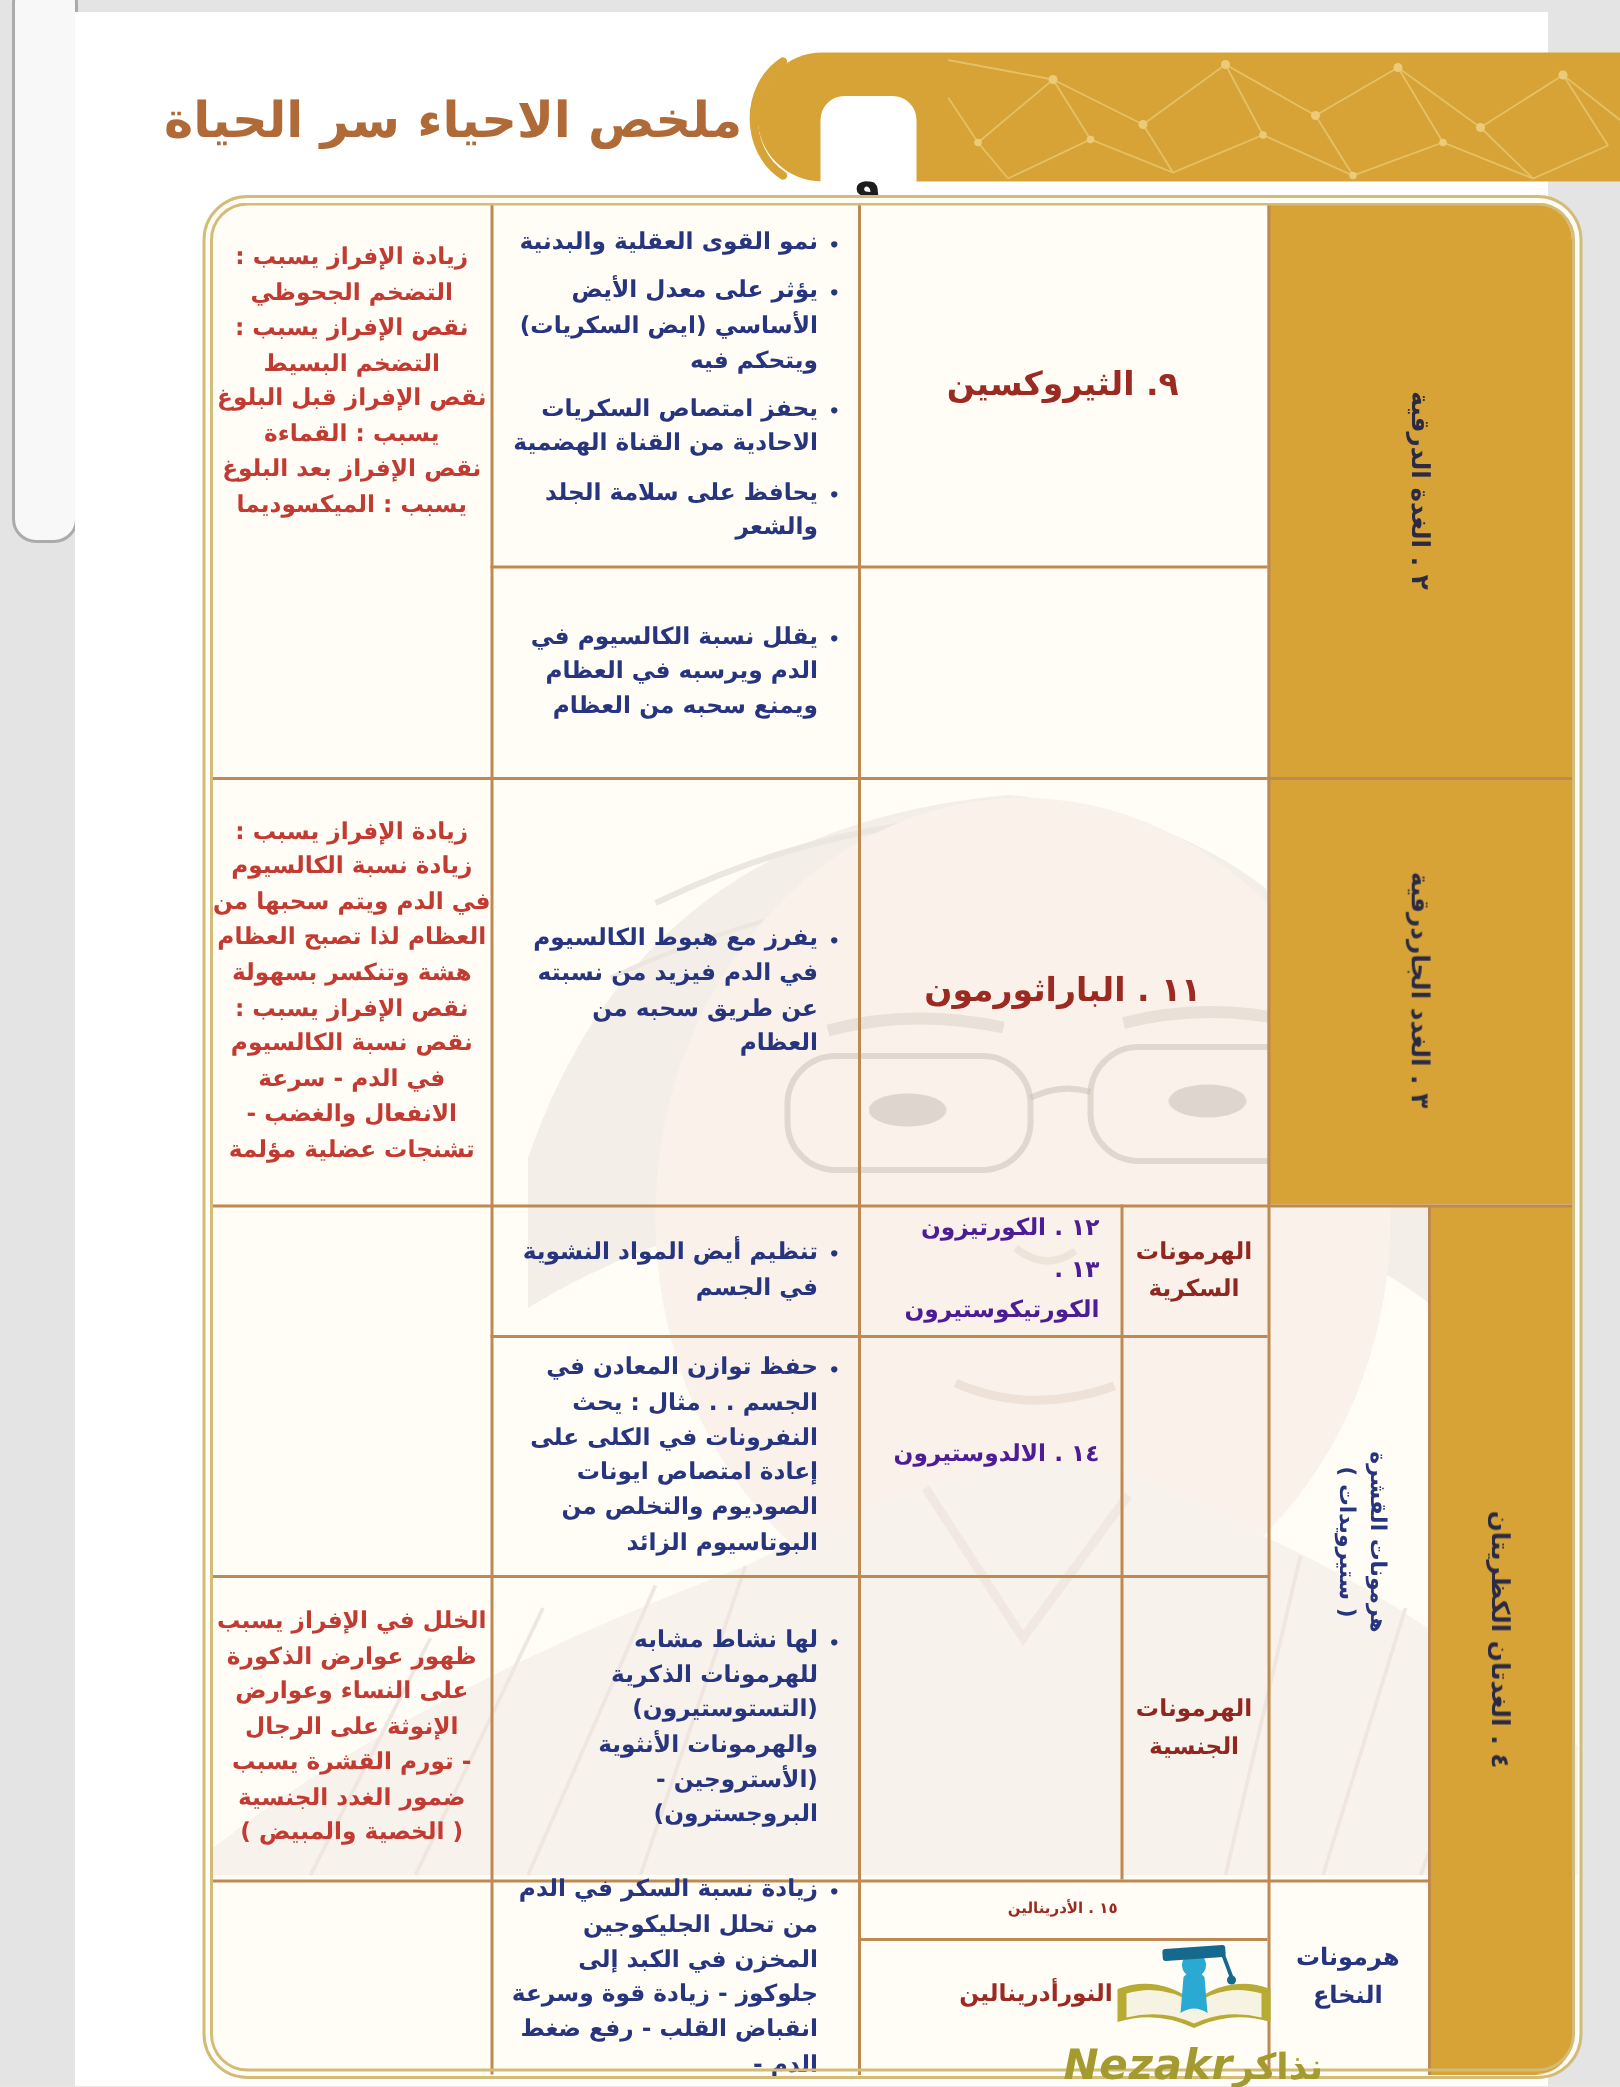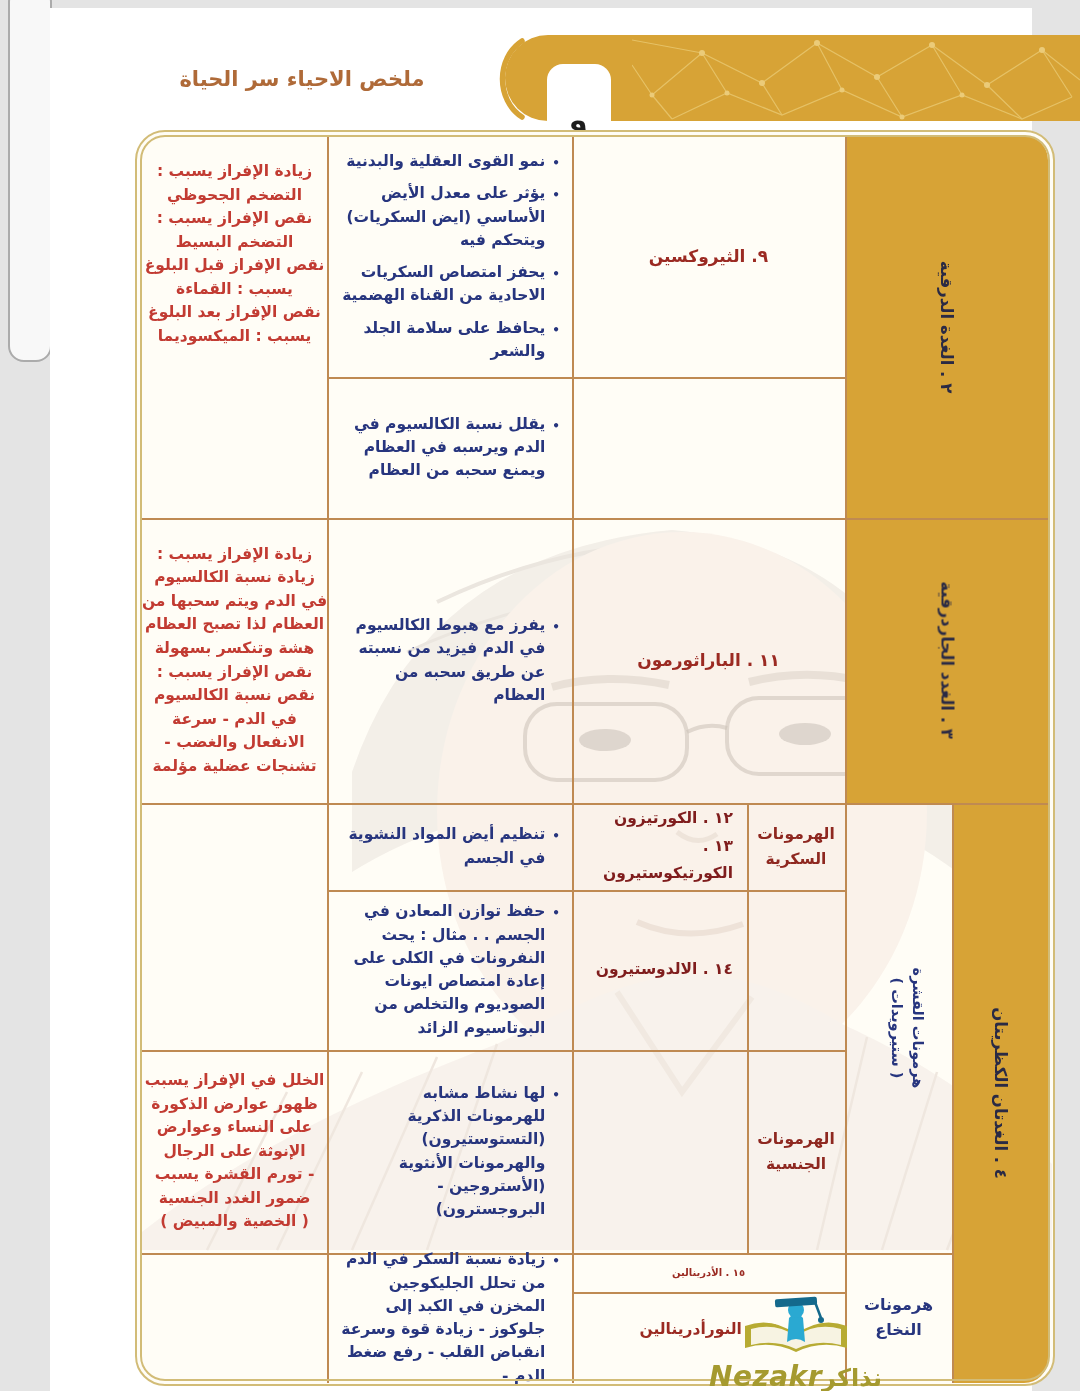--- a/index.html
+++ b/index.html
@@ -2,36 +2,36 @@
 <html lang="ar"><head>
 <meta charset="utf-8">
 <style>
   html,body{margin:0;padding:0;}
   body{background:#cfcfcf;font-family:"DejaVu Sans",sans-serif;}
   .stage{position:relative;width:1080px;height:1391px;background:#E4E4E4;overflow:hidden;margin:0 auto;}
   .page{position:absolute;left:50px;top:8px;width:982px;height:1383px;background:#ffffff;}
   .side-card{position:absolute;left:8px;top:-14px;width:40px;height:372px;background:#F8F8F8;border:2px solid #ABABAB;border-radius:16px;}
   .banner{position:absolute;left:455px;top:27px;width:577px;height:86px;background:#D7A336;border-radius:46px 0 0 46px;overflow:hidden;}
   .crescent{position:absolute;left:437px;top:30px;width:40px;height:82px;}
-  .page-title{position:absolute;left:58px;top:36px;width:388px;height:70px;display:flex;align-items:center;justify-content:center;color:#AF6A38;font-size:21px;font-weight:bold;}
+  .page-title{position:absolute;left:58px;top:36px;width:388px;height:70px;display:flex;align-items:center;justify-content:center;color:#AF6A38;font-size:33px;font-weight:bold;}
   .tab{position:absolute;left:497px;top:56px;width:64px;height:84px;background:#ffffff;border-radius:16px 16px 0 0;display:flex;align-items:flex-end;justify-content:center;padding-bottom:2px;box-sizing:border-box;}
   .tab span{font-size:29px;color:#1d1d1d;font-weight:bold;}
   .tbl{position:absolute;left:85px;top:122px;width:920px;height:1256px;background:#FFFDF6;border:2px solid #D2BC77;border-radius:30px;box-sizing:border-box;overflow:hidden;}
   .inner-border{position:absolute;left:3px;top:3px;right:3px;bottom:3px;border:2px solid #D2BC77;border-radius:25px;z-index:8;pointer-events:none;}
   .photo{position:absolute;left:0;top:0;z-index:2;}
   .gold{position:absolute;background:#D7A336;z-index:4;}
   .vline,.hline{position:absolute;background:#BF8A52;z-index:5;}
   .vline{width:2px;} .hline{height:2px;}
   .cell{position:absolute;display:flex;flex-direction:column;align-items:center;justify-content:center;z-index:6;box-sizing:border-box;}
   .redtxt div{color:#C23B32;font-weight:bold;font-size:15.5px;line-height:1.52;text-align:center;white-space:nowrap;}
   .fns{display:flex;flex-direction:column;gap:9px;width:100%;padding:0 12px;box-sizing:border-box;direction:rtl;}
   .fn{display:flex;gap:7px;color:#27357E;font-weight:bold;font-size:15.5px;line-height:1.5;text-align:right;}
   .fn .blt{flex:0 0 auto;font-size:12px;padding-top:4px;}
-  .hname{color:#9B2A22;font-weight:bold;font-size:17px;text-align:center;line-height:1.8;}
-  .hname2{color:#7f1d1d;font-weight:bold;font-size:15.5px;text-align:right;line-height:1.8;direction:rtl;width:100%;padding-right:14px;box-sizing:border-box;}
+  .hname{color:#9B2A22;font-weight:bold;font-size:22px;text-align:center;line-height:1.8;}
+  .hname2{color:#4c1d95;font-weight:bold;font-size:15.5px;text-align:right;line-height:1.8;direction:rtl;width:100%;padding-right:14px;box-sizing:border-box;}
   .cat{color:#8E2820;font-weight:bold;font-size:15.5px;text-align:center;line-height:1.55;}
   .bluecell{color:#27357E;font-weight:bold;font-size:16px;text-align:center;line-height:1.55;}
   .glabel{position:absolute;transform:rotate(90deg);color:#2A2A44;font-weight:bold;font-size:16.5px;text-align:center;z-index:7;direction:rtl;}
   .glabel.blue{color:#27357E;font-size:14.5px;line-height:1.45;}
   .logo{position:absolute;left:648px;top:1288px;width:195px;height:100px;z-index:12;display:flex;flex-direction:column;align-items:center;}
   .logo-text{display:flex;direction:ltr;align-items:baseline;border-bottom:2px solid #A59A2F;padding:0 4px 1px 4px;}
   .logo-latin{color:#A59A2F;font-weight:bold;font-style:italic;font-size:28px;letter-spacing:.5px;}
   .logo-arabic{color:#A59A2F;font-weight:bold;font-size:24px;}
   [dir="rtl"]{unicode-bidi:embed;}
 </style>

